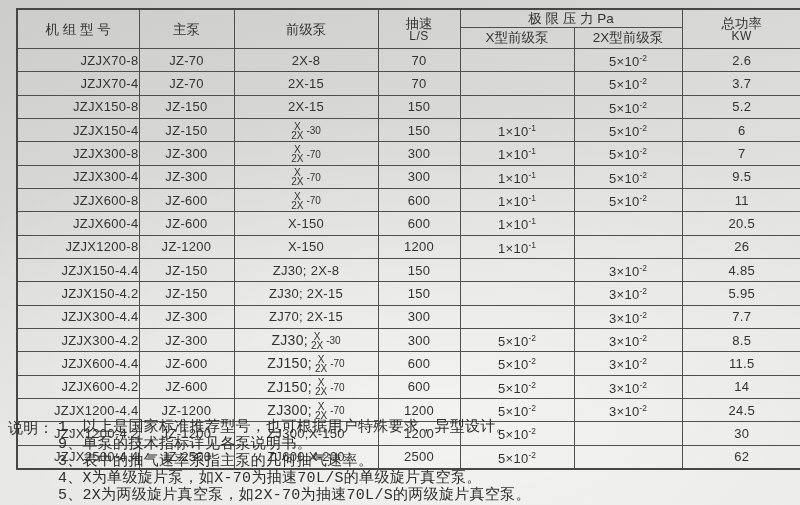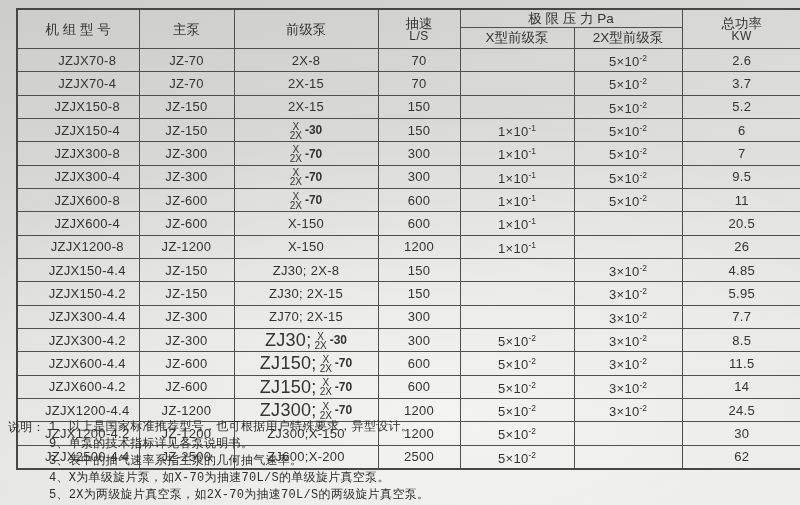--- a/index.html
+++ b/index.html
@@ -24,30 +24,30 @@
   }
   .spec th{font-size:13.5px;text-align:center;}
   .spec thead tr.h1 th{height:17px;line-height:15px;}
   .spec thead tr.h2 th{height:20px;line-height:18px;}
   .spec th .unit{font-size:12px;line-height:11px;letter-spacing:.5px;}
   .spec th .lbl{line-height:15px;}
   .spec td{
     font-size:13px;height:19.5px;line-height:19px;text-align:center;
     letter-spacing:.3px;
   }
-  .spec .c-model{text-align:center;padding-left:18px;}
+  .spec .c-model{text-align:right;padding-left:18px;}
   .spec .c-last{border-right:none;}
   sup{font-size:8.5px;letter-spacing:0;}
   .fore-wrap{display:inline-flex;align-items:center;gap:3px;vertical-align:middle;}
-  .fore-pre{font-size:18px;}
+  .fore-pre{font-size:14px;}
   .stack{display:inline-flex;flex-direction:column;font-size:10px;line-height:9px;letter-spacing:0;}
-  .fore-suffix{font-size:12px;letter-spacing:0;font-weight:bold;}
+  .fore-suffix{font-size:10px;letter-spacing:0;}
   .notes{
     position:absolute;left:8px;top:419px;display:flex;
-    font-size:12px;line-height:17px;color:#2e2e2c;letter-spacing:.3px;
+    font-size:15px;line-height:17px;color:#2e2e2c;letter-spacing:.3px;
   }
   .notes-label{flex:0 0 auto;margin-right:4px;}
   .note-line{white-space:nowrap;font-family:Liberation Mono, monospace;}
 </style>
 </head>
 <body>
 
 <div class="page">
 
   <table class="spec">

